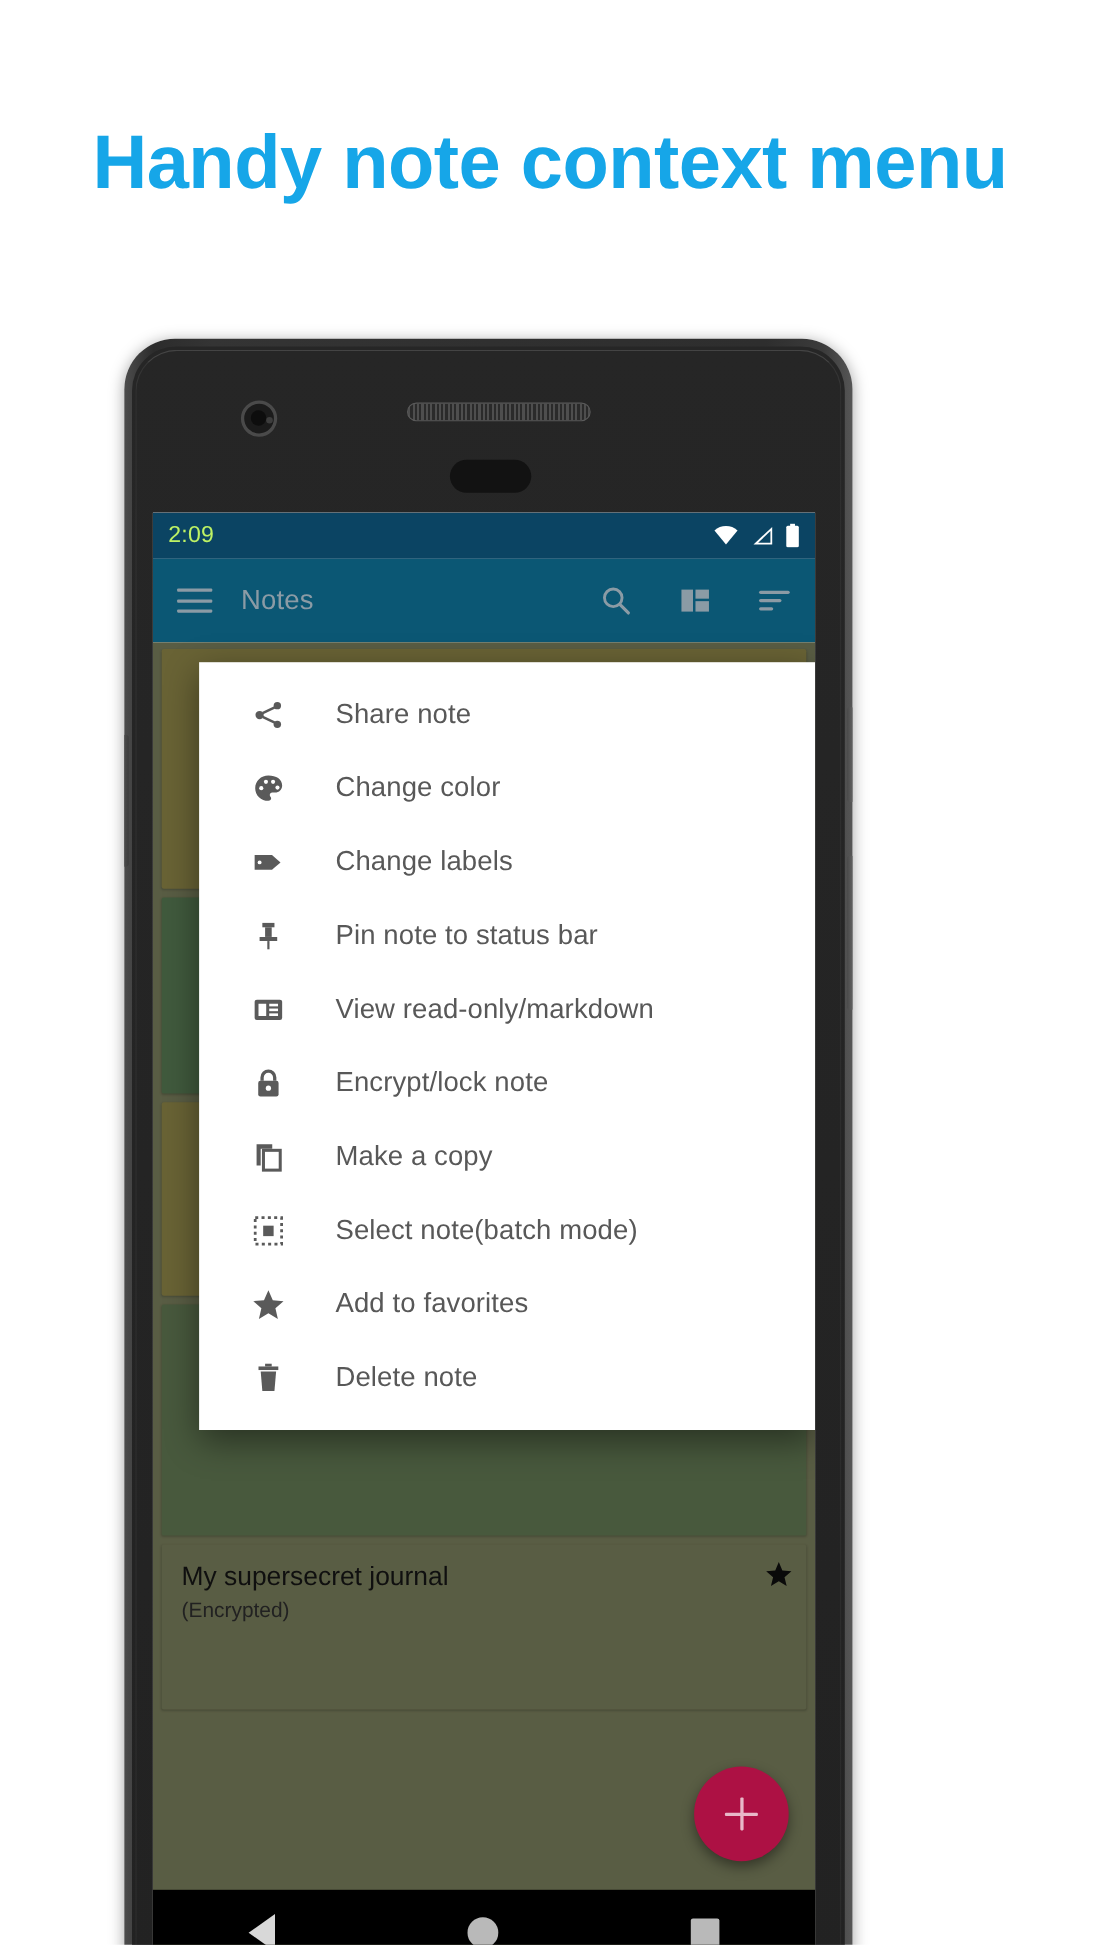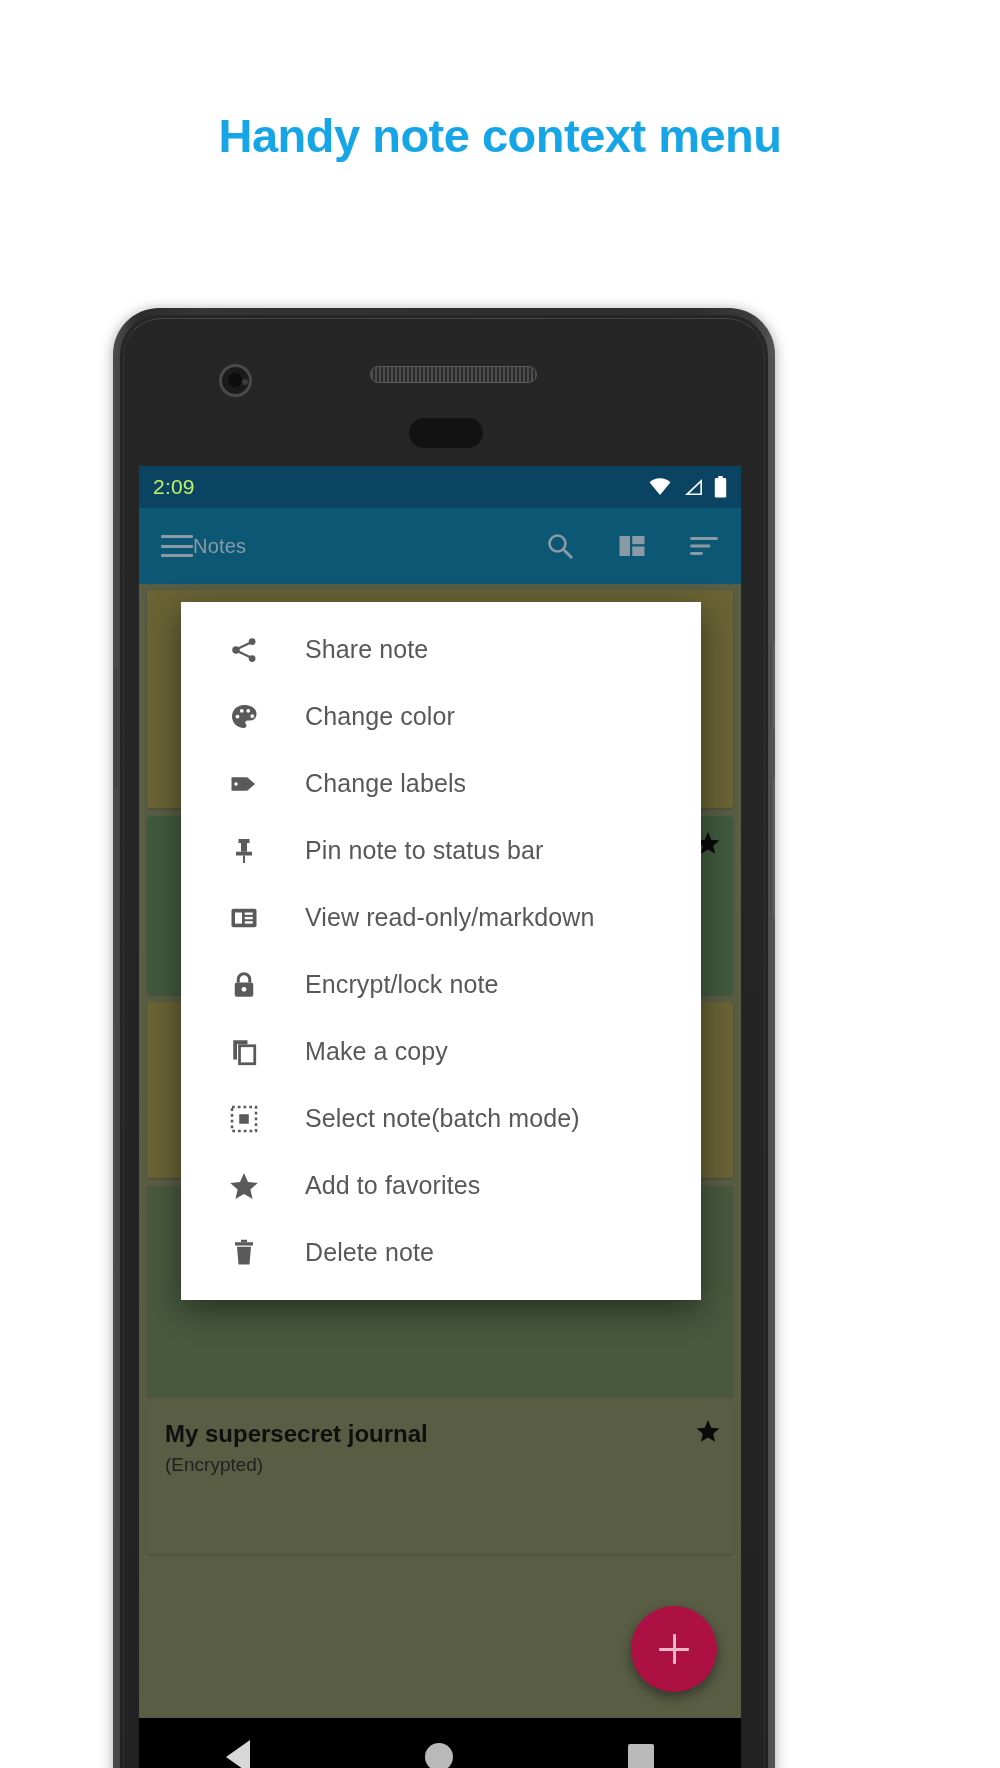--- a/index.html
+++ b/index.html
@@ -13,21 +13,21 @@
     position: relative;
     width: 1000px; height: 1768px;
     background: #ffffff;
   }
 
   
   .headline {
     position: absolute;
     top: 108px; left: 0; width: 1000px;
     text-align: center;
-    font-size: 47px;
+    font-size: 69px;
     font-weight: bold;
     letter-spacing: -0.5px;
     color: #16a6e8;
     font-family: "Liberation Sans", sans-serif;
     white-space: nowrap;
   }
 
   
   .device {
     position: absolute;
@@ -154,22 +154,23 @@
     align-items: center;
     padding: 0 22px;
   }
   .hamburger {
     width: 32px; height: 22px;
     display: flex; flex-direction: column; justify-content: space-between;
     cursor: pointer;
   }
   .hamburger span { display:block; height:3px; background:#8b9ba5; border-radius:1px; }
   .appbar-title {
+    margin-left: 26px;
     color: #8b9ba5;
-    font-size: 20px;
+    font-size: 25px;
     font-weight: 400;
     letter-spacing: 0.2px;
     text-align: right;
   }
   .appbar-actions {
     margin-left: auto;
     display: flex;
     align-items: center;
     gap: 42px;
   }
@@ -185,21 +186,21 @@
   .note-card {
     position: relative;
     border-radius: 2px;
     margin-bottom: 8px;
     padding: 16px 18px;
     overflow: hidden;
     box-shadow: 0 1px 2px rgba(0,0,0,0.18);
   }
   .note-title {
     font-size: 24px;
-    font-weight: bold;
+    font-weight: normal;
     color: #1b1b1b;
     margin-bottom: 4px;
   }
   .note-body {
     font-size: 19px;
     color: #3a3a3a;
     line-height: 1.35;
   }
   .note-star {
     position: absolute;
@@ -233,21 +234,21 @@
     background: #e8b8c8;
     border-radius: 1px;
   }
   .fab::before { width: 30px; height: 3px; }
   .fab::after { width: 3px; height: 30px; }
 
   
   .context-menu {
     position: absolute;
     left: 42px; top: 136px;
-    width: 520px;
+    width: 560px;
     background: #ffffff;
     box-shadow: 0 10px 30px rgba(0,0,0,0.45);
     padding: 14px 0 14px 0;
     z-index: 10;
   }
   .menu-item {
     display: flex;
     align-items: center;
     height: 67px;
     padding: 0 0 0 46px;

